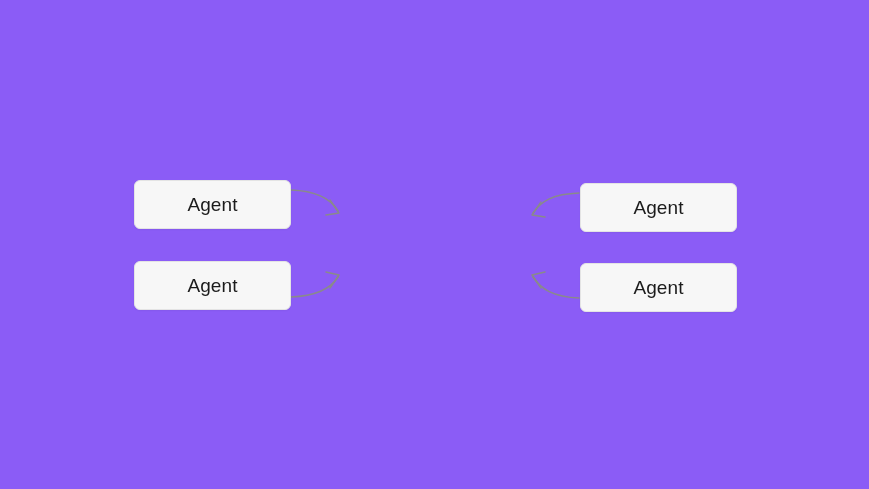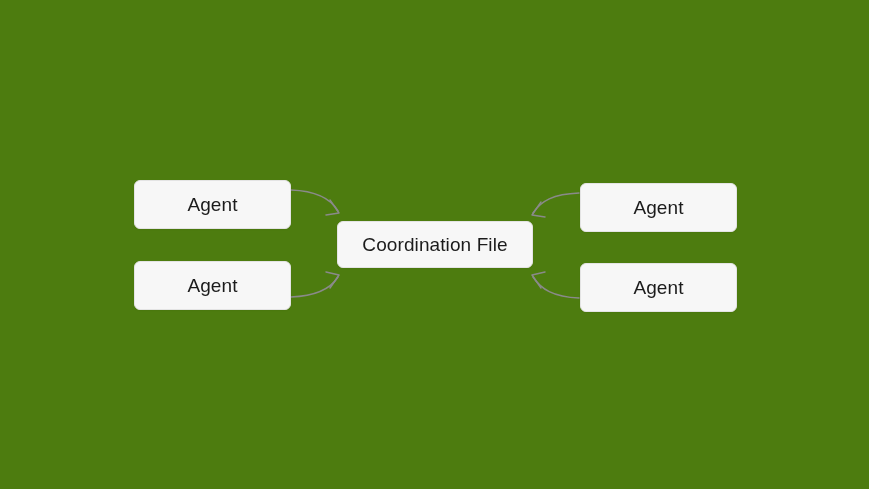--- a/index.html
+++ b/index.html
@@ -9,21 +9,21 @@
     background: #ffffff;
   }
   body {
     font-family: "Liberation Sans", sans-serif;
     -webkit-font-smoothing: antialiased;
   }
   #canvas {
     position: relative;
     width: 869px;
     height: 489px;
-    background: #4d7c0f;
+    background: #8b5cf6;
     overflow: hidden;
   }
   .edge-layer {
     position: absolute;
     left: 0;
     top: 0;
     width: 869px;
     height: 489px;
     pointer-events: none;
   }
@@ -85,23 +85,20 @@
   </svg>
 
   <div class="node" id="node-agent-tl">
     <span class="node-label">Agent</span>
   </div>
 
   <div class="node" id="node-agent-bl">
     <span class="node-label">Agent</span>
   </div>
 
-  <div class="node" id="node-coordination-file">
-    <span class="node-label">Coordination File</span>
-  </div>
 
   <div class="node" id="node-agent-tr">
     <span class="node-label">Agent</span>
   </div>
 
   <div class="node" id="node-agent-br">
     <span class="node-label">Agent</span>
   </div>
 
 </div>

